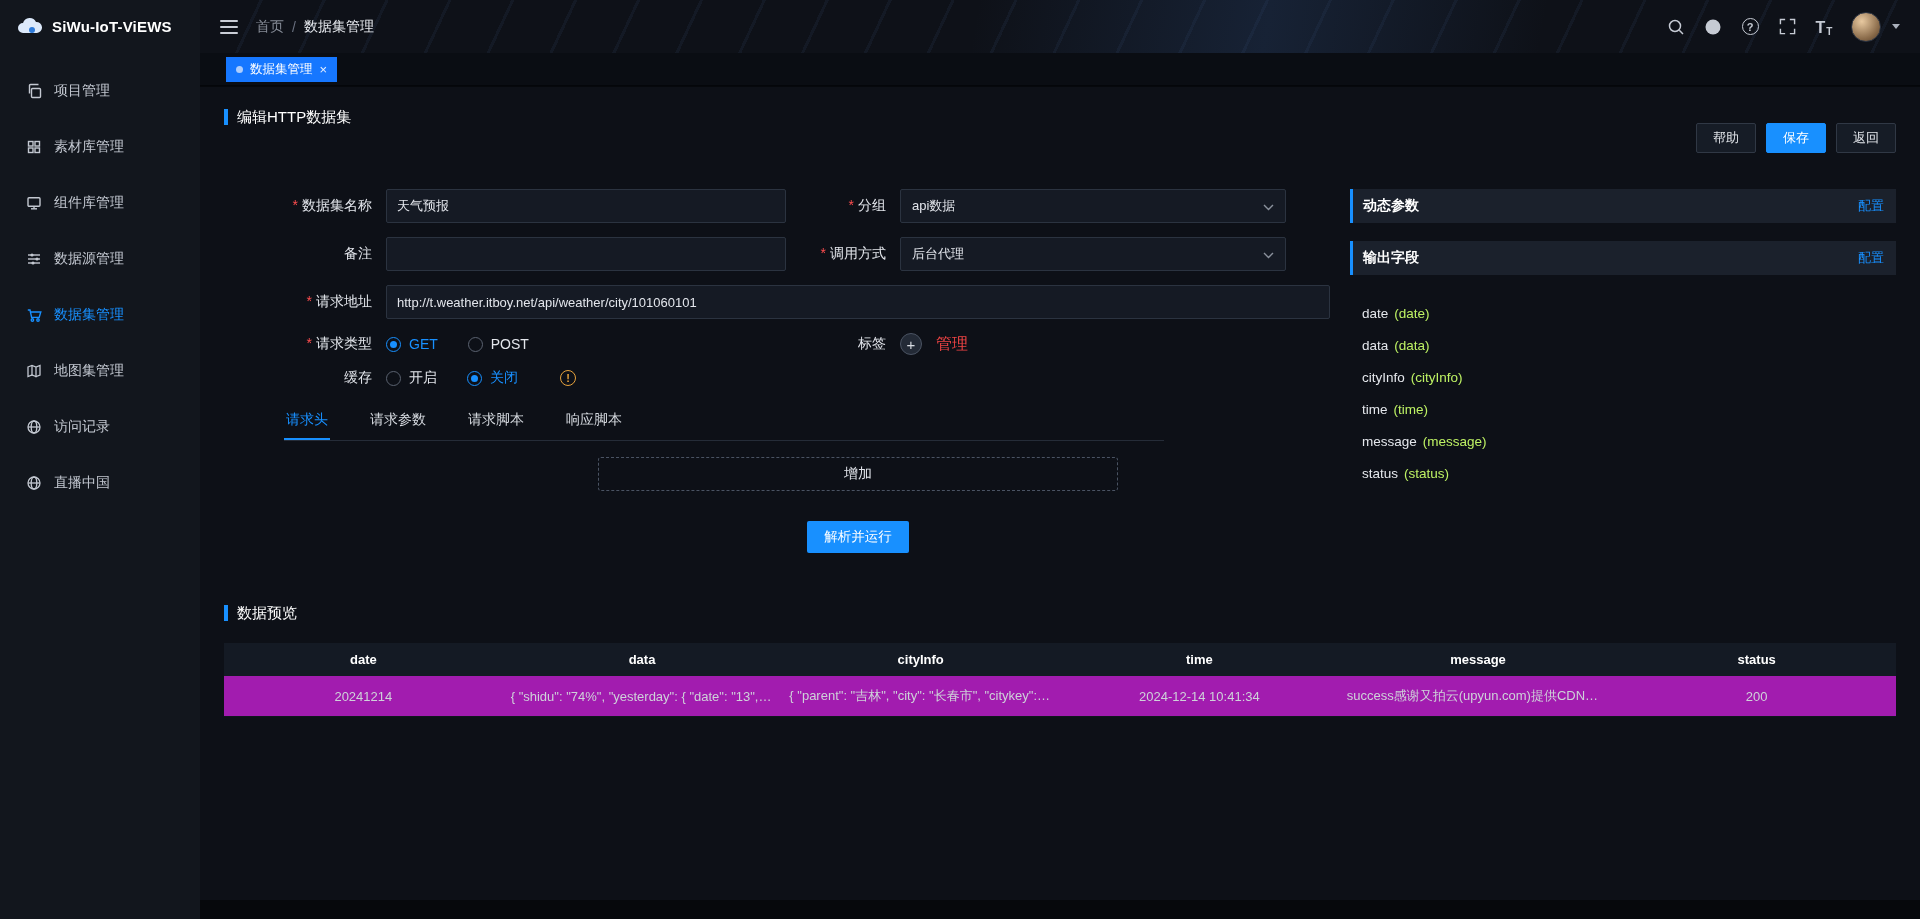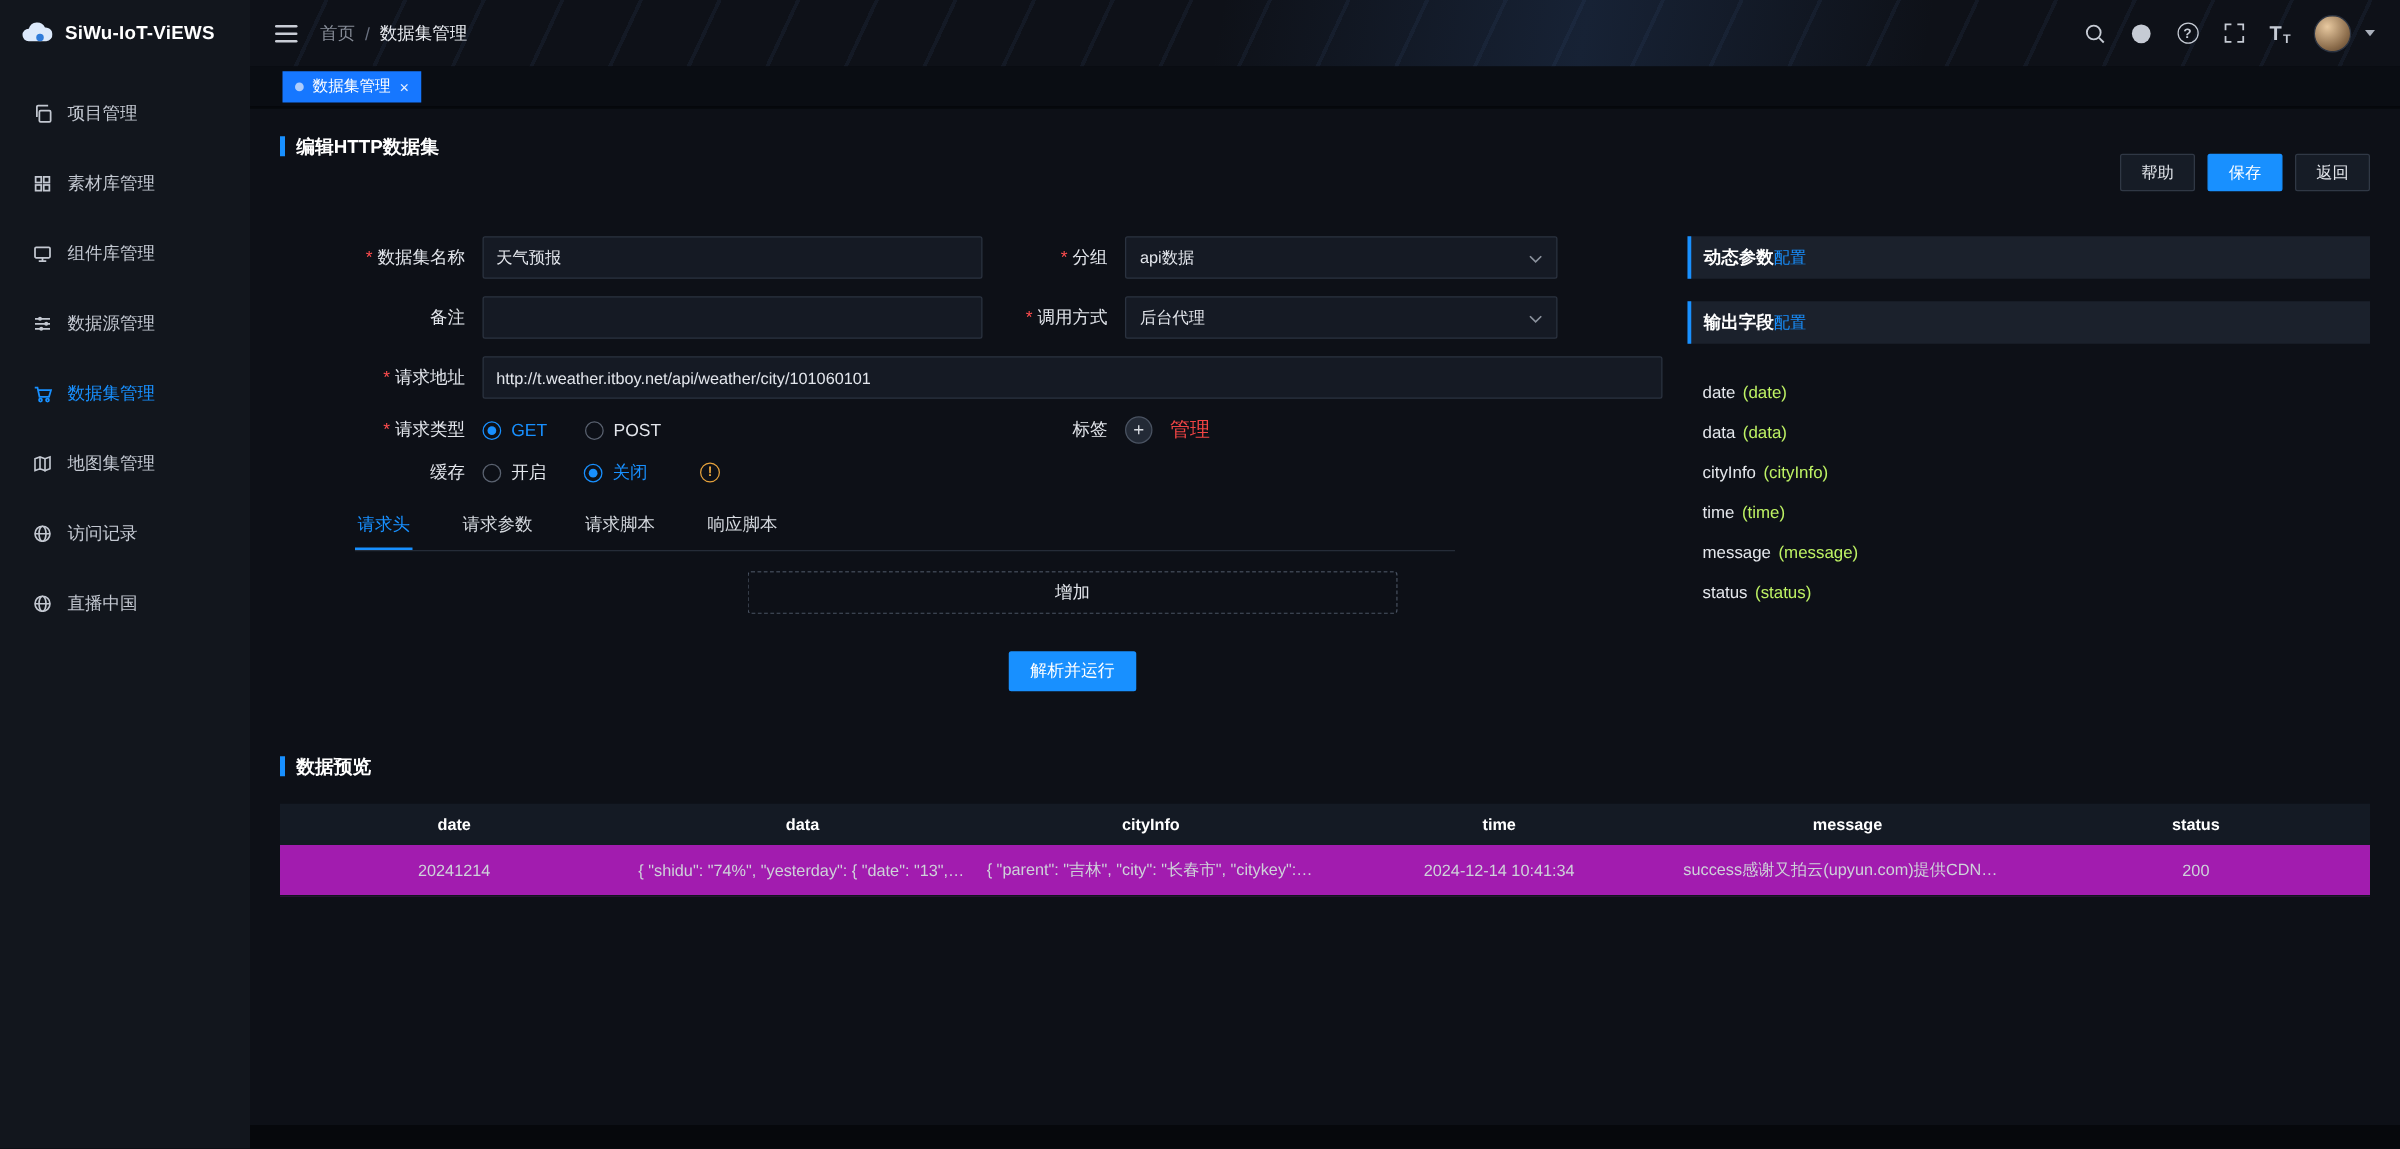--- a/index.html
+++ b/index.html
@@ -74,21 +74,21 @@
   }
   .tab-dot { width: 7px; height: 7px; border-radius: 50%; background: #aecdfc; }
   .tab-close { font-size: 13px; color: #e7efff; cursor: pointer; line-height: 1; }
 
   
   .main {
     position: absolute; left: 200px; right: 0; top: 87px; bottom: 19px;
     background: #0d1017; padding: 10px 12px 0; overflow: hidden;
   }
   .section-head { display: flex; align-items: center; height: 40px; padding: 0 12px; }
-  .section-title { display: flex; align-items: center; gap: 9px; font-weight: bold; font-size: 15px; color: #ffffff; }
+  .section-title { display: flex; align-items: center; gap: 9px; font-weight: normal; font-size: 15px; color: #ffffff; }
   .title-bar { width: 4px; height: 16px; background: #1890ff; }
   .head-actions { margin-left: auto; display: flex; gap: 10px; }
   .btn {
     height: 30px; padding: 0 16px; background: #161c26; border: 1px solid #303845;
     color: #e2e5ea; font-size: 13px; border-radius: 2px; cursor: pointer;
     font-family: inherit;
     margin-top: 42px;
   }
   .btn.primary { background: #1890ff; border-color: #1890ff; color: #ffffff; }
 
@@ -101,21 +101,21 @@
   .flabel { width: 148px; flex: none; text-align: right; font-size: 14px; color: #e3e6ec; margin-right: 14px; white-space: nowrap; }
   .flabel-r { width: 80px; }
   .star { color: #ff4d4f; margin-right: 4px; }
   .finput {
     height: 34px; background: #151a24; border: 1px solid #2b3340; color: #e3e6ec;
     font-size: 13px; padding: 0 10px; border-radius: 2px; outline: none; font-family: inherit;
   }
   .w400 { width: 400px; }
   .wfull { width: 944px; }
   .fselect {
-    width: 346px; height: 34px; background: #151a24; border: 1px solid #2b3340;
+    width: 386px; height: 34px; background: #151a24; border: 1px solid #2b3340;
     display: flex; align-items: center; justify-content: space-between; padding: 0 11px;
     font-size: 13px; color: #e3e6ec; border-radius: 2px; cursor: pointer;
   }
   .radio { display: flex; align-items: center; gap: 8px; margin-right: 30px; cursor: pointer; font-size: 14px; }
   .rdot { width: 15px; height: 15px; border-radius: 50%; border: 1px solid #5a6270; position: relative; background: transparent; }
   .radio.checked .rdot { border-color: #1890ff; }
   .radio.checked .rdot::after { content: ""; position: absolute; left: 3px; top: 3px; right: 3px; bottom: 3px; background: #1890ff; border-radius: 50%; }
   .rlabel { color: #e3e6ec; }
   .radio.checked .rlabel { color: #1890ff; }
   .warn-icon {
@@ -142,21 +142,21 @@
   .run-wrap { width: 944px; margin: 30px 0 0 162px; display: flex; justify-content: center; }
   .run-btn {
     height: 32px; padding: 0 17px; background: #1890ff; border: none; color: #ffffff;
     font-size: 13.5px; border-radius: 2px; cursor: pointer; font-family: inherit;
   }
 
   
   .right-col { flex: 1; margin-left: 16px; }
   .rp-bar {
     height: 34px; background: #1b212c; border-left: 3px solid #1890ff;
-    display: flex; align-items: center; 
+    display: flex; align-items: center; justify-content: space-between;
     padding: 0 12px 0 10px; font-size: 14px; font-weight: bold; color: #ffffff;
     margin-bottom: 18px;
   }
   .rp-config { color: #1890ff; font-size: 13px; font-weight: normal; cursor: pointer; }
   .rp-fields { padding: 4px 0 0 12px; }
   .rp-field { height: 32px; display: flex; align-items: center; font-size: 13.5px; }
   .rp-name { color: #e4e7ec; margin-right: 6px; }
   .rp-alias { color: #bef264; }
 
   

